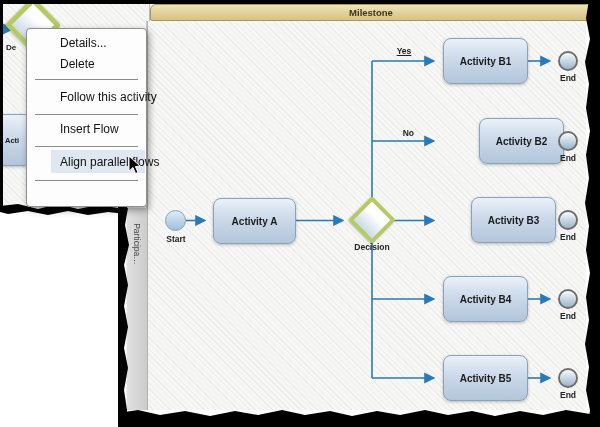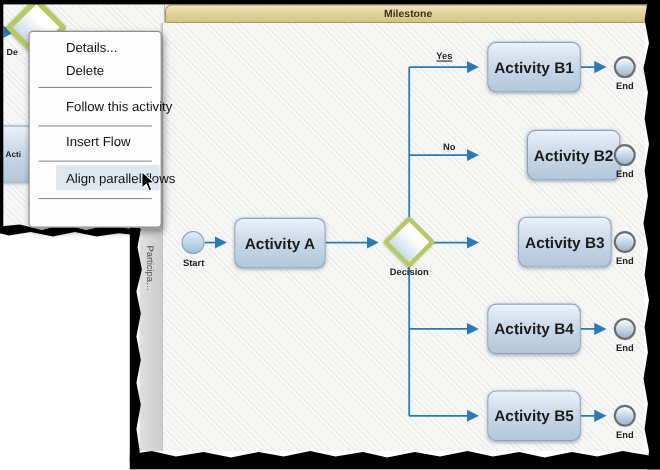--- a/index.html
+++ b/index.html
@@ -21,21 +21,21 @@
   #lane-label{position:absolute;left:-28px;top:218px;width:76px;text-align:center;
     transform:rotate(90deg);font-size:8.5px;color:#4a4a4a;white-space:nowrap;}
 
   
   #connectors{position:absolute;left:0;top:0;z-index:2;pointer-events:none;}
 
   
   .activity{position:absolute;box-sizing:border-box;border:1.5px solid #8ba1b6;border-radius:8px;
     background:linear-gradient(180deg,#eaf1f9 0%,#ccd9e9 45%,#b2c6da 100%);
     box-shadow:0 1px 3px rgba(50,70,90,.35);display:flex;align-items:center;justify-content:center;
-    font-size:14px;font-weight:600;color:#1b1b1b;z-index:2;}
+    font-size:10px;font-weight:600;color:#1b1b1b;z-index:2;}
   .gateway{position:absolute;box-sizing:content-box;width:26px;height:26px;border:4px solid #b5c964;
     border-radius:3px;background:linear-gradient(180deg,#ffffff 30%,#ccdae6 100%);
     transform:rotate(45deg);box-shadow:0 1px 2px rgba(0,0,0,.25);z-index:2;}
   .ev-start{position:absolute;box-sizing:border-box;width:21px;height:21px;border:1.5px solid #85a2ba;
     border-radius:50%;background:linear-gradient(180deg,#dae8f4 10%,#9fc0dc 100%);z-index:2;}
   .ev-end{position:absolute;box-sizing:border-box;width:20px;height:20px;border:2.5px solid #6e6e6e;
     border-radius:50%;background:linear-gradient(180deg,#e8eff5 15%,#9cb6ce 100%);
     box-shadow:inset 0 1px 1px #fff;z-index:2;}
   .lbl{position:absolute;font-size:8.5px;font-weight:700;color:#222;text-align:center;z-index:2;}
 

